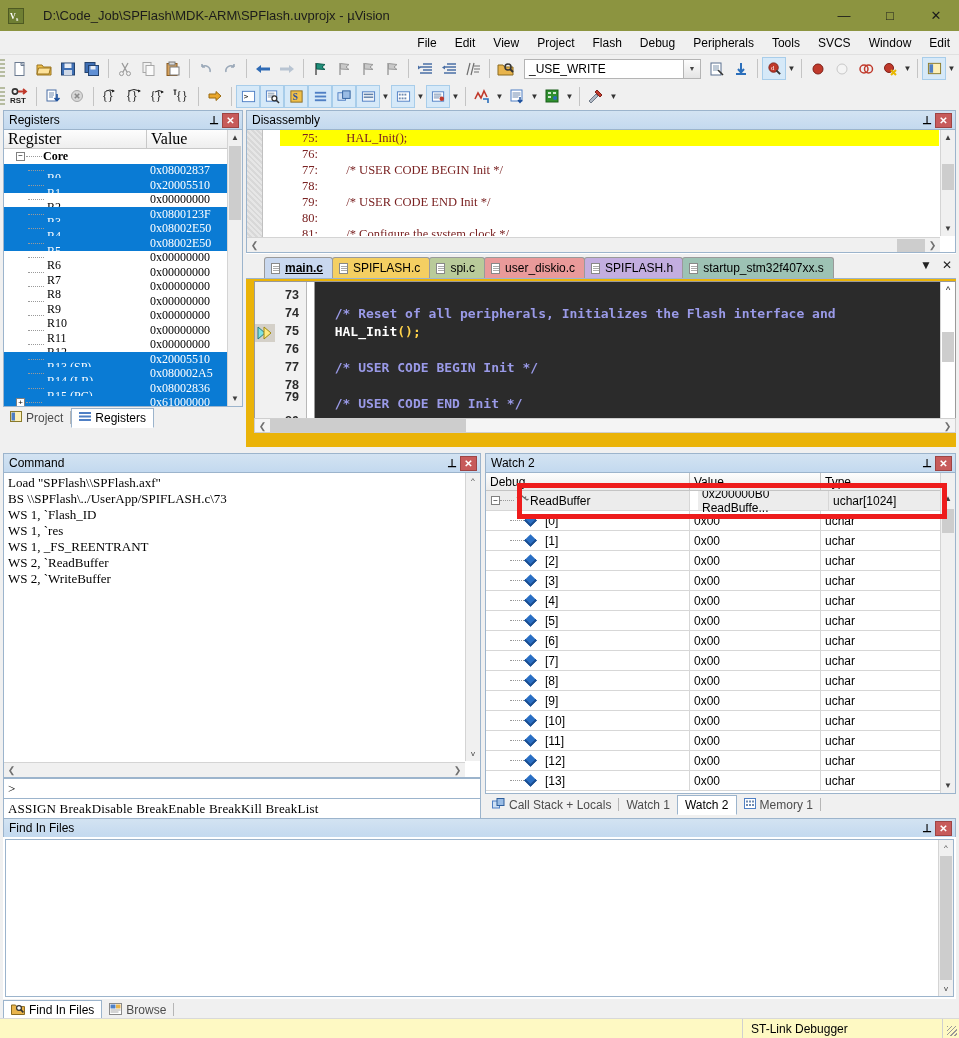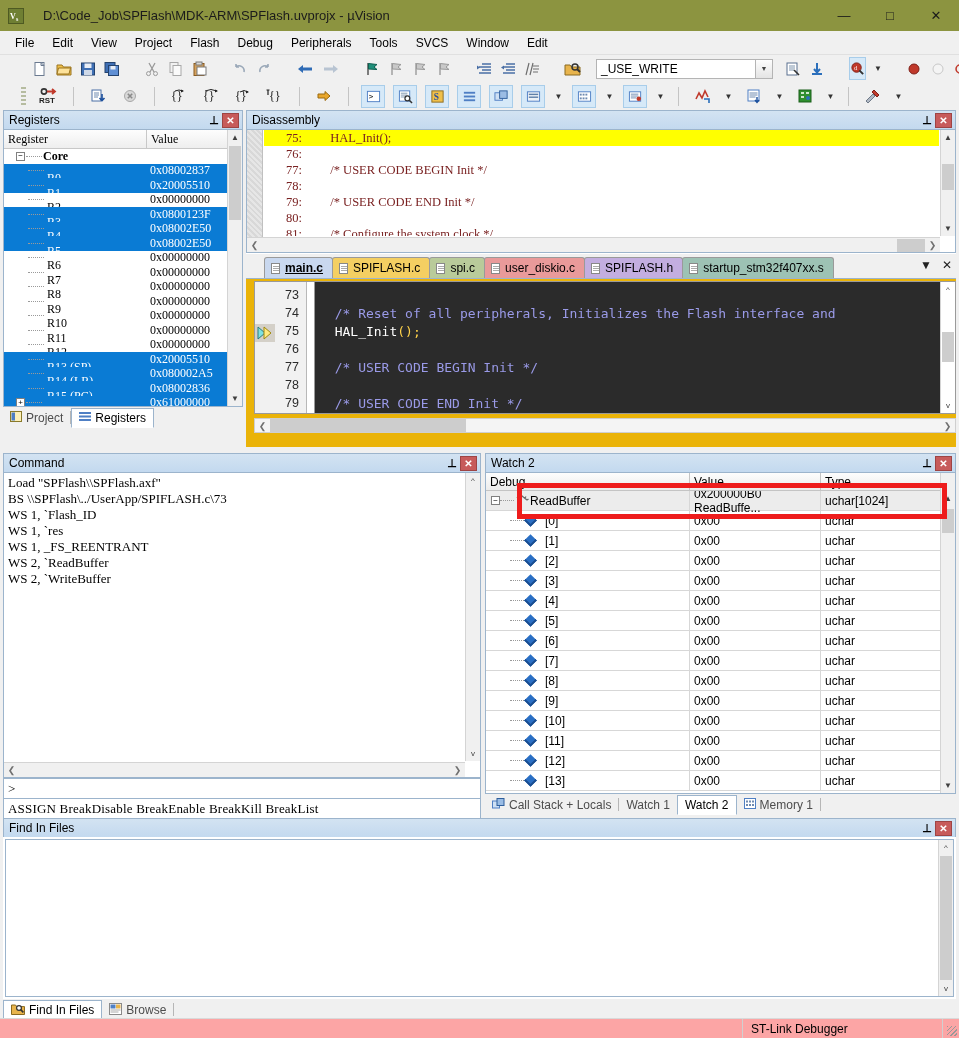--- a/index.html
+++ b/index.html
@@ -27,28 +27,28 @@
   .title-text { color: #1b1b1b; font-size: 13px; margin-left: 12px; }
   .wincontrols { position: absolute; right: 0; top: 0; display: flex; height: 31px; }
   .winbtn {
     width: 46px; height: 31px; display: flex; align-items: center; justify-content: center;
     color: #1b1b1b; font-size: 13px;
   }
 
   
   .menubar {
     height: 24px; background: #f0f0f0; display: flex; align-items: center;
-    padding-left: 6px; border-bottom: 1px solid #e0e0e0;
+    padding-left: 6px; border-bottom: 1px solid #e0e0e0; justify-content: flex-end;
   }
   .menu-item { padding: 3px 9px; font-size: 12px; color: #000; }
 
   
   .toolbar {
     height: 27px; background: #f0f0f0; display: flex; align-items: center;
-    padding-left: 21px; gap: 8px;
+    padding-left: 0; gap: 0px;
   }
   .tb-btn {
     width: 24px; height: 23px; display: flex; align-items: center; justify-content: center;
     position: relative;
   }
   .tb-btn.framed { background: #d6e9f8; border: 1px solid #a8cdea; }
   .tb-sep { width: 1px; height: 19px; background: #c4c4c4; margin: 0 4px; }
   .tb-grip { width: 5px; height: 19px; margin-right: 3px;
     background-image: repeating-linear-gradient(to bottom, #b6bca0 0 2px, transparent 2px 4px);
   }
@@ -85,21 +85,21 @@
     width: 17px; height: 15px; background: #c75b5b; border: 1px solid #9e4444;
     color: #fff; font-size: 10px; display:flex; align-items:center; justify-content:center;
     margin-right: 3px; font-weight: bold;
   }
   .panel-body { border: 1px solid #9cb4cc; background: #fff; overflow: hidden; position: relative; }
 
   
   .reg-header { display: flex; height: 19px; background: #f3f3f3;
     border-bottom: 1px solid #c8c8c8; font-family: "Liberation Serif", serif; }
   .reg-header div { border-right: 1px solid #c8c8c8; padding-left: 4px;
-    display:flex; align-items:center; font-size:12px; background: linear-gradient(#fdfdfd,#eee); }
+    display:flex; align-items:center; font-size:16px; background: linear-gradient(#fdfdfd,#eee); }
   .reg-rows { font-family: "Liberation Serif", serif; font-size: 12px; }
   .reg-row { height: 14.5px; display: flex; align-items: center; position: relative; white-space: nowrap; }
   .reg-row.sel { background: #0a7bd4; color: #fff; }
   .reg-name { padding-left: 2px; margin-top: 16px; }
   .reg-val { position: absolute; left: 146px; }
   .treeline { width: 12px; display:inline-block; }
   .tbox { display:inline-flex; width:9px; height:9px; border:1px solid #808080; background:#fff;
     align-items:center; justify-content:center; font-size:8px; line-height:1; color:#000;
     font-family:"Liberation Sans",sans-serif; }
   .dots { display:inline-block; width: 16px; border-top: 1px dotted #9a9a9a; vertical-align: middle;
@@ -118,21 +118,21 @@
 
   
   .dock-tabs { display: flex; align-items: flex-end; height: 21px; background: #f0f0f0; }
   .dock-tab { display:flex; align-items:center; gap:4px; padding: 2px 7px; font-size: 12px;
     color:#4d4d4d; height: 20px; }
   .dock-tab.active { background: #fff; border: 1px solid #9cb4cc; border-bottom: 1px solid #fff;
     color:#000; font-weight: normal; }
   .dock-sep { width:1px; height:13px; background:#b6b6b6; align-self:center; }
 
   
-  .dis-body { font-family: "Liberation Serif", serif; font-size: 12.5px; color: #7a2222; }
+  .dis-body { font-family: "Liberation Serif", serif; font-size: 12.5px; color: #7a2222; margin-left: 16px; }
   .dis-gutter { position:absolute; left:0; top:0; bottom:15px; width:16px;
     background: repeating-linear-gradient(45deg,#e6e6e6 0 2px,#d8d8d8 2px 4px);
     border-right: 1px solid #c0c0c0; }
   .dis-line { height: 16px; display: flex; align-items: center; padding-left: 22px; white-space: pre; }
   .dis-line.hl { background: #ffff00; }
   .dis-num { display:inline-block; width: 38px; }
 
   
   .ed-tabs { display: flex; align-items: flex-end; height: 23px; background: #f0f0f0;
      border-bottom: 1px solid #9cb4cc; position: relative; padding-left: 18px;}
@@ -181,21 +181,21 @@
   .diamond { width:9px; height:9px; background:#2a6fc4; transform: rotate(45deg);
      display:inline-block; margin: 0 5px 0 0; box-shadow: inset -2px -2px 0 #1a4e91; }
   .wdots { display:inline-block; width:14px; border-top:1px dotted #9a9a9a; vertical-align:middle; margin-right:2px;}
 
   .redbox { position:absolute; border: 5px solid #ee1c1c; pointer-events:none; z-index: 20; }
 
   
   .fif-body { background:#fff; border:1px solid #9cb4cc; position:relative; }
 
   
-  .statusbar { position:absolute; left:0; right:0; bottom:0; height:20px; background:#fca5a5;
+  .statusbar { position:absolute; left:0; right:0; bottom:0; height:20px; background:#fef9c3;
      border-top:1px solid #d9d9d9; display:flex; align-items:center; font-size:12px; color:#000; }
   .sb-cell { border-left:1px solid #d0d0d0; height:20px; display:flex; align-items:center;
      padding: 0 8px; }
   .sb-grip { position:absolute; right:2px; bottom:2px; width:10px; height:10px;
      background-image: repeating-linear-gradient(135deg,#999 0 1px, transparent 1px 3px); }
 </style>
 </head>
 <body>
 
 <div id="app">
@@ -844,41 +844,41 @@
             <span class="doc"></span>
             <span>startup_stm32f407xx.s</span>
           </div>
         </div>
       <div class="ed-tabs-right">
         <span class="ed-ctrl">▼</span>
         <span class="ed-ctrl">✕</span>
       </div>
     </div>
 
-    <div class="code-area" style="position:absolute;left:8px;top:25px;right:0;height:133px;border:1px solid #9a9a9a;">
+    <div class="code-area" style="position:absolute;left:8px;top:25px;right:0;height:150px;border:1px solid #9a9a9a;font-weight:bold;">
       <div class="code-gutter"></div>
       <div class="code-gutter2"></div>
       <div style="position:absolute;left:0;top:42px;width:20px;height:18px;background:#d4d0c8;
                   display:flex;align-items:center;justify-content:center;">
         <svg width="17" height="14" viewBox="0 0 17 14">
             <path d="M1 1 L8 7 L1 13 Z" fill="#7fe0e0" stroke="#2a7b7b"></path>
             <path d="M7 1 L14 7 L7 13 Z" fill="#ffe97f" stroke="#a08a10"></path>
           </svg>
       </div>
       <div id="code-lines">
           <div class="code-lineno" style="top: 6px;">73</div>
           <div class="code-lineno" style="top: 24px;">74</div>
           <div class="code-line" style="top: 24px;"><span class="c-com">  /* Reset of all peripherals, Initializes the Flash interface and</span></div>
           <div class="code-lineno" style="top: 42px;">75</div>
           <div class="code-line" style="top: 42px;"><span class="c-fn">  HAL_Init</span><span class="c-punct">();</span></div>
           <div class="code-lineno" style="top: 60px;">76</div>
           <div class="code-lineno" style="top: 78px;">77</div>
           <div class="code-line" style="top: 78px;"><span class="c-com">  /* USER CODE BEGIN Init */</span></div>
           <div class="code-lineno" style="top: 96px;">78</div>
-          <div class="code-lineno" style="top: 114px;">79</div>
+          <div class="code-lineno" style="top: 108px;">79</div>
           <div class="code-line" style="top: 114px;"><span class="c-com">  /* USER CODE END Init */</span></div>
           <div class="code-lineno" style="top: 132px;">80</div>
         </div>
       <div class="vsb" style="background:#fff;">
         <div class="vsb-btn" style="background:#fff;">^</div>
         <div class="vsb-thumb" style="top:50px;height:30px;"></div>
         <div class="vsb-btn" style="position:absolute;bottom:0;left:0;right:0;background:#fff;">v</div>
       </div>
     </div>
 
@@ -939,21 +939,21 @@
           <div class="w-row">
             <div class="w-c1" style="background: rgb(236, 236, 236);">
               <span class="tbox" style="margin-left:3px">−</span>
               <span class="wdots"></span>
               <span><svg width="14" height="12" viewBox="0 0 14 12">
                   <path d="M1 4 L5 1 L6 3 L2 6 Z" fill="#f0c84a" stroke="#8a6a20"></path>
                   <path d="M6 3 L11 7 M9 5 L10 3.5 M11 7 L12.5 6" stroke="#6a6a6a" stroke-width="1.3" fill="none"></path>
                 </svg></span>
               <span style="">ReadBuffer</span>
             </div>
-            <div class="w-c2" style="background: rgb(236, 236, 236);">0x200000B0 ReadBuffe...</div>
+            <div class="w-c2" style="background: rgb(236, 236, 236); margin-left: 8px;">0x200000B0 ReadBuffe...</div>
             <div class="w-c3" style="background: rgb(236, 236, 236);">uchar[1024]</div>
           </div>
           <div class="w-row">
             <div class="w-c1">
               <span style="display:inline-block;width:22px"></span>
               <span class="wdots"></span>
               <span class="diamond"></span>
               <span style="margin-left: 5px;">[0]</span>
             </div>
             <div class="w-c2">0x00</div>

